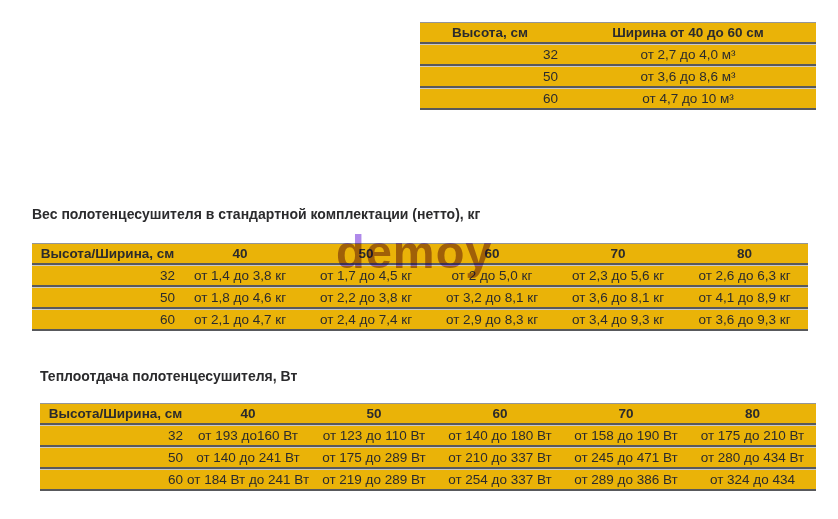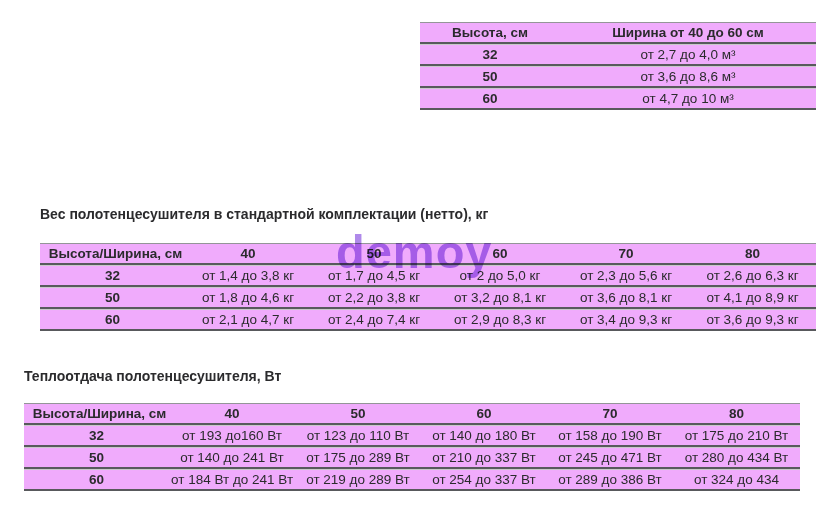--- a/index.html
+++ b/index.html
@@ -18,37 +18,37 @@
   table {
     border-collapse: separate;
     border-spacing: 0;
     table-layout: fixed;
     font-size: 13.5px;
   }
   th, td {
     height: 19px; line-height: 19px;
     padding: 0 2px;
     text-align: center;
-    background: #f0abfc;
+    background: #eab308;
     border-top: 1px solid #c9c9ca;
     border-bottom: 2px solid #58595c;
     overflow: hidden; white-space: nowrap;
   }
   thead th { font-weight: bold; border-top: 1px solid #949598; }
-  td.rowhead { font-weight: bold; }
+  td.rowhead { font-weight: normal; text-align: right; }
   th.left-head { text-align: center; padding-left: 8px; }
 
   #t1 { left: 420px; top: 8px; width: 396px; }
   #t1 .tbl-title { padding-left: 5px; }
   #t1 table { width: 396px; margin-top: 14px; }
 
-  #t2 { left: 40px; top: 206px; width: 776px; }
+  #t2 { left: 32px; top: 206px; width: 776px; }
   #t2 table { width: 776px; margin-top: 21px; }
 
-  #t3 { left: 24px; top: 368px; width: 776px; }
+  #t3 { left: 40px; top: 368px; width: 776px; }
   #t3 table { width: 776px; margin-top: 19px; }
 
   #watermark {
     position: absolute;
     left: 336px; top: 224px;
     font-size: 47px; font-weight: bold;
     letter-spacing: 1px;
     color: #6d28d9;
     opacity: 0.55;
     mix-blend-mode: multiply;

